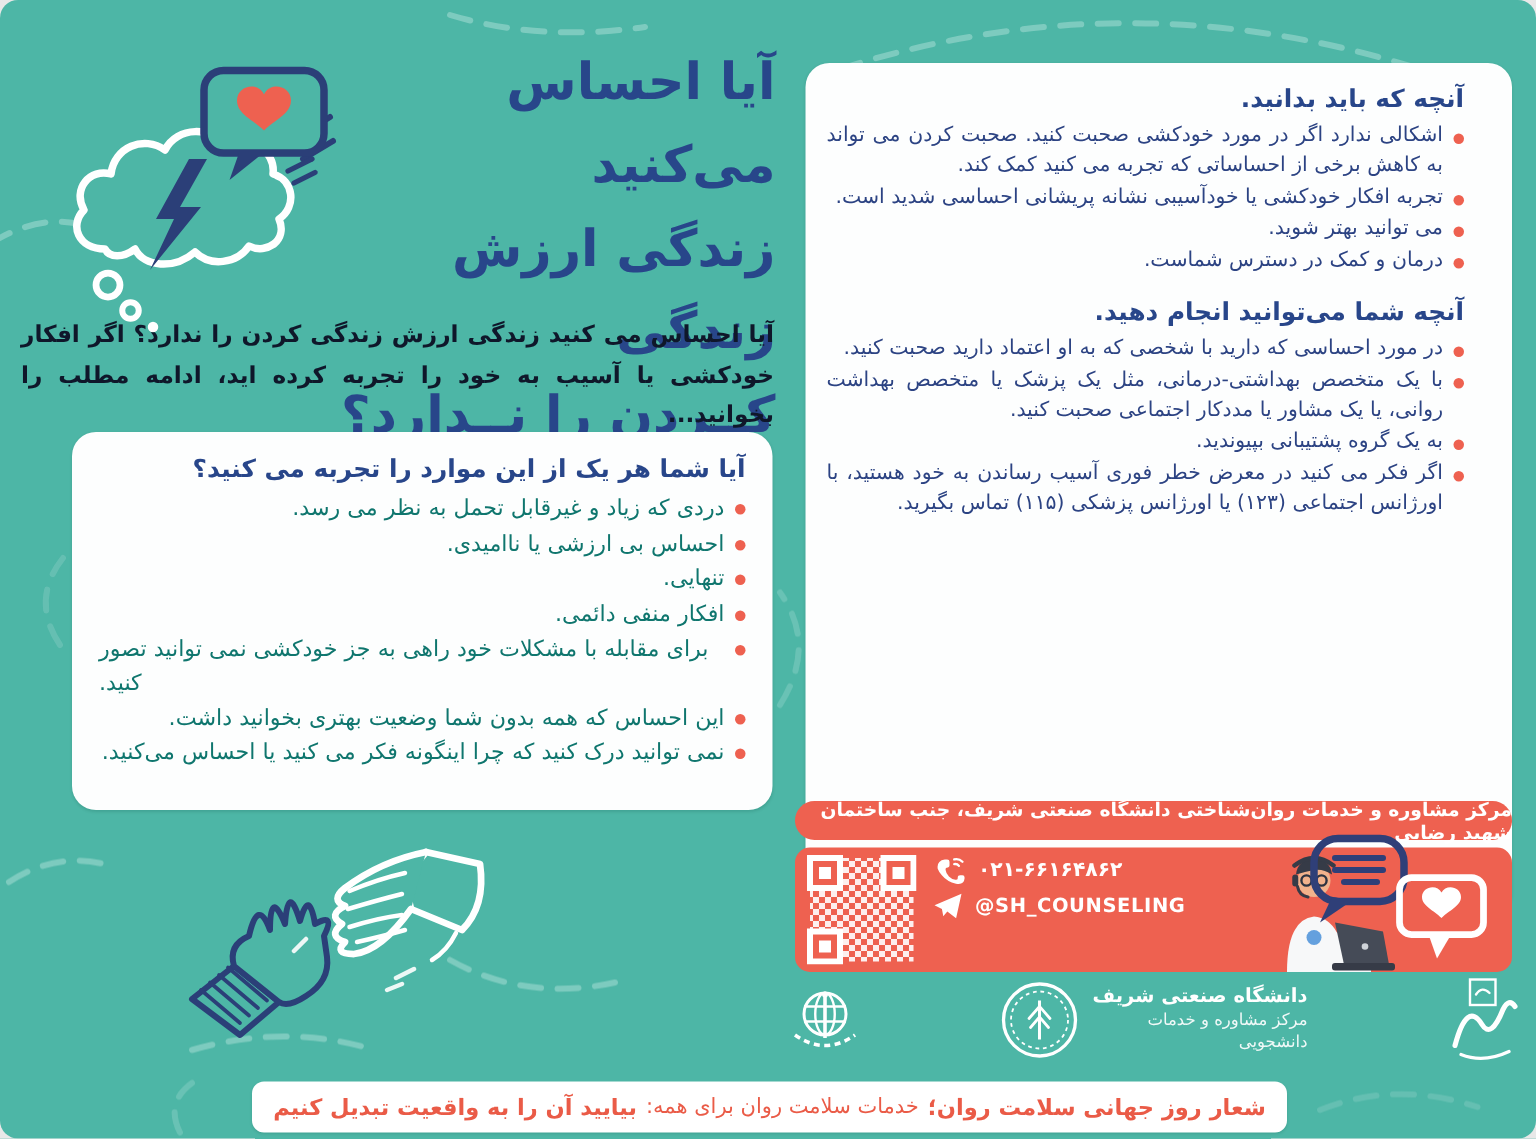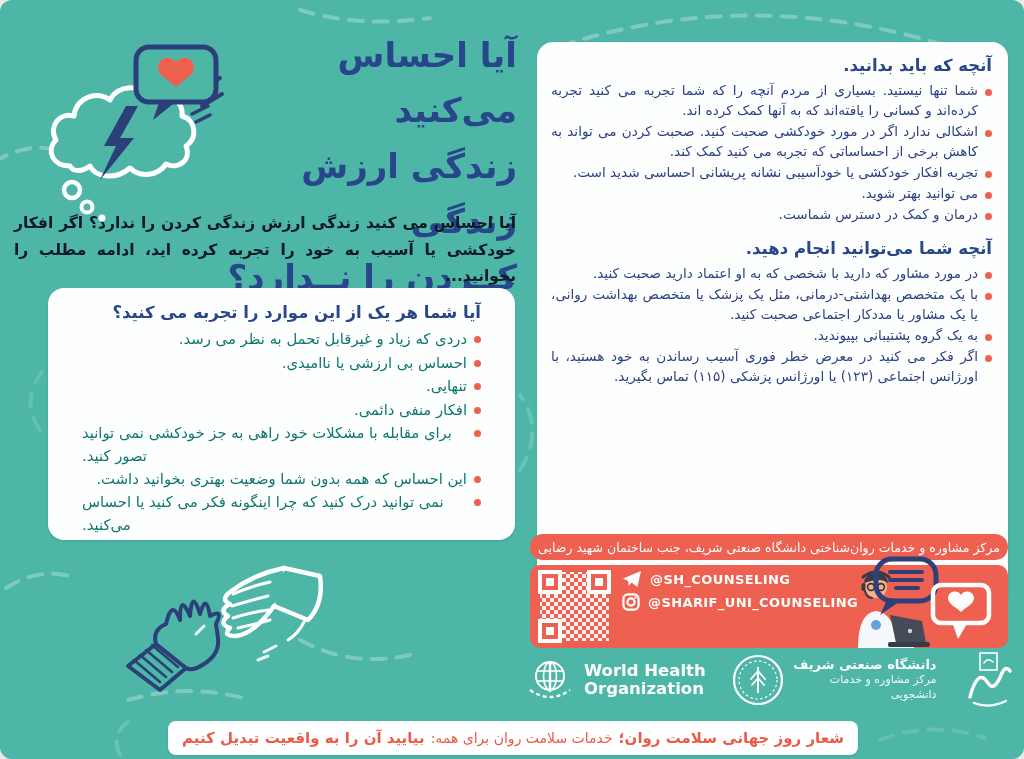--- a/index.html
+++ b/index.html
@@ -18,35 +18,35 @@
     color:#28468a;font-size:34px;font-weight:bold;line-height:1.63;
   }
   .intro{
     position:absolute;top:210px;left:14px;width:502px;
     margin:0;direction:rtl;text-align:justify;
     color:#0f172a;font-size:15.5px;font-weight:bold;line-height:1.72;
   }
 
   
   .card{position:absolute;background:#fdfefe;border-radius:16px;box-shadow:0 1px 2px rgba(0,60,50,.15);}
-  .checklist-card{left:48px;top:288px;width:467px;height:252px;padding:11px 34px 10px;}
-  .info-card{left:537px;top:42px;width:471px;height:568px;padding:10px 16px 10px 14px;overflow:hidden;}
+  .checklist-card{left:48px;top:288px;width:467px;height:252px;padding:11px 18px 10px;}
+  .info-card{left:537px;top:42px;width:471px;height:568px;padding:10px 32px 10px 14px;overflow:hidden;}
   .card h2{margin:2px 0 4px;direction:rtl;text-align:right;color:#28468a;font-size:16.5px;line-height:1.4;}
   .info-card h2.second{margin-top:12px;}
   .card ul{list-style:none;margin:0;padding:0;direction:rtl;}
   .b{display:flex;align-items:flex-start;gap:7px;margin:1px 0;}
   .dot{flex:0 0 auto;width:7px;height:7px;border-radius:50%;background:#ee6150;margin-top:8px;}
   .checklist-card .t{color:#0f766e;font-size:14.8px;line-height:1.52;text-align:left;}
   .info-card .t{color:#2c4383;font-size:13.6px;line-height:1.47;text-align:justify;}
 
   
   .address-bar{
     position:absolute;left:530px;top:534px;width:478px;height:26px;border-radius:13px;
     background:#ee6150;color:#fff;display:flex;align-items:center;justify-content:center;
-    direction:rtl;font-size:12.5px;font-weight:normal;
+    direction:rtl;font-size:12.5px;font-weight:bold;
   }
 
   
   .contact-card{position:absolute;left:530px;top:565px;width:478px;height:83px;border-radius:10px;background:#ee6150;}
   .qr{position:absolute;left:8px;top:5px;}
   .contact-rows{position:absolute;left:92px;top:5px;display:flex;flex-direction:column;gap:5px;}
   .crow{display:flex;align-items:center;gap:8px;color:#fff;}
   .crow .cv{font-size:13px;font-weight:bold;letter-spacing:.4px;}
   .crow .phone-num{font-size:13.5px;letter-spacing:1px;}
   .person{position:absolute;left:300px;top:4px;}
@@ -156,44 +156,40 @@
           <span class="t">نمی توانید درک کنید که چرا اینگونه فکر می کنید یا احساس می‌کنید.</span>
         </li>
     </ul>
   </section>
 
   <section class="card info-card">
     <h2>آنچه که باید بدانید.</h2>
     <ul>
       <li class="b">
           <span class="dot"></span>
-          <span class="t">شما تنها نیستید. بسیاری از مردم آنچه را که شما تجربه می کنید تجربه کرده‌اند و کسانی را یافته‌اند که به آنها کمک کرده اند.</span>
-        </li>
-      <li class="b">
-          <span class="dot"></span>
           <span class="t">اشکالی ندارد اگر در مورد خودکشی صحبت کنید. صحبت کردن می تواند به کاهش برخی از احساساتی که تجربه می کنید کمک کند.</span>
         </li>
       <li class="b">
           <span class="dot"></span>
           <span class="t">تجربه افکار خودکشی یا خودآسیبی نشانه پریشانی احساسی شدید است.</span>
         </li>
       <li class="b">
           <span class="dot"></span>
           <span class="t">می توانید بهتر شوید.</span>
         </li>
       <li class="b">
           <span class="dot"></span>
           <span class="t">درمان و کمک در دسترس شماست.</span>
         </li>
     </ul>
     <h2 class="second">آنچه شما می‌توانید انجام دهید.</h2>
     <ul>
       <li class="b">
           <span class="dot"></span>
-          <span class="t">در مورد مشاور که دارید با شخصی که به او اعتماد دارید صحبت کنید.</span>
+          <span class="t">در مورد احساسی که دارید با شخصی که به او اعتماد دارید صحبت کنید.</span>
         </li>
       <li class="b">
           <span class="dot"></span>
           <span class="t">با یک متخصص بهداشتی-درمانی، مثل یک پزشک یا متخصص بهداشت روانی، یا یک مشاور یا مددکار اجتماعی صحبت کنید.</span>
         </li>
       <li class="b">
           <span class="dot"></span>
           <span class="t">به یک گروه پشتیبانی بپیوندید.</span>
         </li>
       <li class="b">
@@ -222,32 +218,32 @@
         <rect x="51" y="2" width="20" height="20" fill="none" stroke="#fff" stroke-width="4"></rect>
         <rect x="57" y="8" width="8" height="8" fill="#fff"></rect>
         <rect x="2" y="51" width="20" height="20" fill="#ee6150"></rect>
         <rect x="2" y="51" width="20" height="20" fill="none" stroke="#fff" stroke-width="4"></rect>
         <rect x="8" y="57" width="8" height="8" fill="#fff"></rect>
       </g>
     </svg>
 
     <div class="contact-rows">
       <div class="crow">
+        <svg width="22" height="20" viewBox="0 0 28 24">
+          <path d="M4 11 Q3 4 10 3 L12 3 Q14 3 14 5 L14 8 Q14 10 11.5 10 Q10.5 10 10.7 12 Q11 15 13.5 17.5 Q16 20 19 20.3 Q21 20.5 21 19 L21 18 Q21 16.5 23 16.5 L25 16.5 Q27 16.5 26.8 19 Q26.3 25 19.5 23.6 Q12 22 7.5 16.5 Q4.8 13.5 4 11 Z" fill="#fff"></path>
+          <path d="M18 3 Q22 2 25 5" fill="none" stroke="#fff" stroke-width="2" stroke-linecap="round"></path>
+          <path d="M18 7 Q20.5 6.6 22 8.5" fill="none" stroke="#fff" stroke-width="2" stroke-linecap="round"></path>
+        </svg>
+        <span class="cv phone-num" dir="ltr">۰۲۱-۶۶۱۶۴۸۶۲</span>
+      </div>
+      <div class="crow">
         <svg width="20" height="18" viewBox="0 0 22 20">
           <path d="M1 9.5 L21 1 L17 19 L10.5 14 L7.5 17.5 L6.5 12.2 Z" fill="#fff"></path>
         </svg>
         <span class="cv" dir="ltr">@SH_COUNSELING</span>
-      </div>
-      <div class="crow">
-        <svg width="18" height="18" viewBox="0 0 18 18">
-          <rect x="1.4" y="1.4" width="15.2" height="15.2" rx="4.5" fill="none" stroke="#fff" stroke-width="2.2"></rect>
-          <circle cx="9" cy="9" r="3.6" fill="none" stroke="#fff" stroke-width="2.2"></circle>
-          <circle cx="13.6" cy="4.4" r="1.2" fill="#fff"></circle>
-        </svg>
-        <span class="cv" dir="ltr">@SHARIF_UNI_COUNSELING</span>
       </div>
     </div>
 
     <svg class="person" width="100" height="79" viewBox="0 0 100 79">
       <circle cx="46" cy="18" r="11" fill="#f2b28c"></circle>
       <path d="M34 14 Q35 4 46 4 Q57 4 58 14 Q52 10 46 11 Q40 12 34 14 Z" fill="#363b47"></path>
       <path d="M33 8 Q46 -2 59 8" fill="none" stroke="#363b47" stroke-width="3" stroke-linecap="round"></path>
       <rect x="31.5" y="14" width="4" height="8" rx="2" fill="#363b47"></rect>
       <circle cx="41" cy="18" r="3.4" fill="none" stroke="#2d3340" stroke-width="1.6"></circle>
       <circle cx="51" cy="18" r="3.4" fill="none" stroke="#2d3340" stroke-width="1.6"></circle>
@@ -282,24 +278,20 @@
     <div class="logo-item">
       <svg width="52" height="52" viewBox="0 0 52 52">
         <circle cx="26" cy="22" r="14" fill="none" stroke="#fff" stroke-width="2"></circle>
         <ellipse cx="26" cy="22" rx="6.5" ry="14" fill="none" stroke="#fff" stroke-width="1.6"></ellipse>
         <line x1="12" y1="17" x2="40" y2="17" stroke="#fff" stroke-width="1.6"></line>
         <line x1="12" y1="27" x2="40" y2="27" stroke="#fff" stroke-width="1.6"></line>
         <line x1="26" y1="8" x2="26" y2="38" stroke="#fff" stroke-width="2.4"></line>
         <circle cx="26" cy="9" r="2" fill="#fff"></circle>
         <path d="M6 36 Q26 50 46 36" fill="none" stroke="#fff" stroke-width="2.4" stroke-dasharray="4 3"></path>
       </svg>
-      <div class="who-text">
-        <div>World Health</div>
-        <div>Organization</div>
-      </div>
     </div>
 
     <div class="logo-item">
       <svg width="54" height="54" viewBox="0 0 54 54">
         <circle cx="27" cy="27" r="24" fill="none" stroke="#fff" stroke-width="2.2"></circle>
         <circle cx="27" cy="27" r="19" fill="none" stroke="#fff" stroke-width="1.2" stroke-dasharray="2.5 2.5"></circle>
         <line x1="27" y1="14" x2="27" y2="40" stroke="#fff" stroke-width="2"></line>
         <path d="M27 18 L20 26 M27 18 L34 26 M27 25 L21 32 M27 25 L33 32" stroke="#fff" stroke-width="1.8" fill="none" stroke-linecap="round"></path>
       </svg>
       <div class="fa-logo-text">

